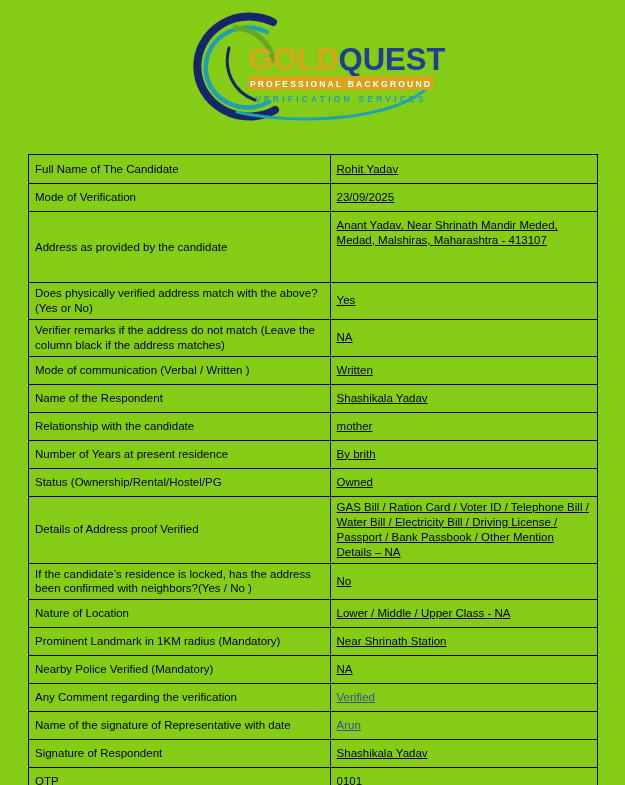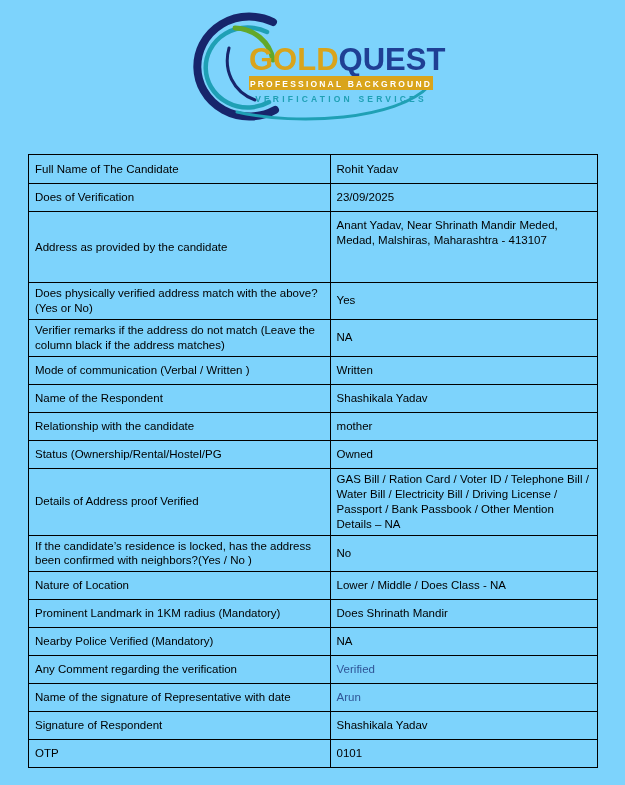--- a/index.html
+++ b/index.html
@@ -8,21 +8,21 @@
     width: 625px;
     height: 785px;
     font-family: "Liberation Sans", sans-serif;
     color: #000;
     position: relative;
   }
   .page {
     position: relative;
     width: 625px;
     height: 785px;
-    background: #7dd3fc;
+    background: #84cc16;
     overflow: hidden;
   }
   .logo-wrap {
     position: absolute;
     top: 8px;
     left: 50%;
     transform: translateX(-50%);
     width: 272px;
     height: 120px;
   }
@@ -36,21 +36,21 @@
   }
   .doc-table td {
     border: 1px solid #000;
     font-size: 11.5px;
     line-height: 1.3;
     padding: 3px 6px;
     vertical-align: middle;
     word-wrap: break-word;
   }
   .doc-table td.label { width: 53%; }
-  .doc-table td.value { width: 47%; }
+  .doc-table td.value { width: 47%; text-decoration: underline; }
   .doc-table td.accent { color: #2F5496; }
   .doc-table td.va-top { vertical-align: top; padding-top: 6px; }
 </style>
 </head>
 <body>
 
 <div class="page">
 
   <div class="logo-wrap">
     <svg width="272" height="120" viewBox="0 0 272 120">
@@ -71,21 +71,21 @@
     </svg>
   </div>
 
   <table class="doc-table">
     <tbody>
         <tr style="height: 29px;">
           <td class="label">Full Name of The Candidate</td>
           <td class="value">Rohit Yadav</td>
         </tr>
         <tr style="height: 28px;">
-          <td class="label">Does of Verification</td>
+          <td class="label">Mode of Verification</td>
           <td class="value">23/09/2025</td>
         </tr>
         <tr style="height: 71px;">
           <td class="label">Address as provided by the candidate</td>
           <td class="value va-top">Anant Yadav, Near Shrinath Mandir Meded, Medad, Malshiras, Maharashtra - 413107</td>
         </tr>
         <tr style="height: 35px;">
           <td class="label">Does physically verified address match with the above? (Yes or No)</td>
           <td class="value">Yes</td>
         </tr>
@@ -99,38 +99,42 @@
         </tr>
         <tr style="height: 28px;">
           <td class="label">Name of the Respondent</td>
           <td class="value">Shashikala Yadav</td>
         </tr>
         <tr style="height: 28px; padding-left: 21px;">
           <td class="label">Relationship with the candidate</td>
           <td class="value">mother</td>
         </tr>
         <tr style="height: 28px;">
+          <td class="label">Number of Years at present residence</td>
+          <td class="value">By brith</td>
+        </tr>
+        <tr style="height: 28px;">
           <td class="label">Status (Ownership/Rental/Hostel/PG</td>
           <td class="value">Owned</td>
         </tr>
         <tr style="height: 55px;">
           <td class="label">Details of Address proof Verified</td>
           <td class="value">GAS Bill / Ration Card / Voter ID / Telephone Bill / Water Bill / Electricity Bill / Driving License / Passport / Bank Passbook / Other Mention Details – NA</td>
         </tr>
         <tr style="height: 35px;">
           <td class="label">If the candidate’s residence is locked, has the address been confirmed with neighbors?(Yes / No )</td>
           <td class="value">No</td>
         </tr>
         <tr style="height: 28px;">
           <td class="label">Nature of Location</td>
-          <td class="value">Lower / Middle / Does Class - NA</td>
+          <td class="value">Lower / Middle / Upper Class - NA</td>
         </tr>
         <tr style="height: 28px;">
           <td class="label">Prominent Landmark in 1KM radius (Mandatory)</td>
-          <td class="value">Does Shrinath Mandir</td>
+          <td class="value">Near Shrinath Station</td>
         </tr>
         <tr style="height: 28px;">
           <td class="label">Nearby Police Verified (Mandatory)</td>
           <td class="value">NA</td>
         </tr>
         <tr style="height: 28px;">
           <td class="label">Any Comment regarding the verification</td>
           <td class="value accent">Verified</td>
         </tr>
         <tr style="height: 28px;">

